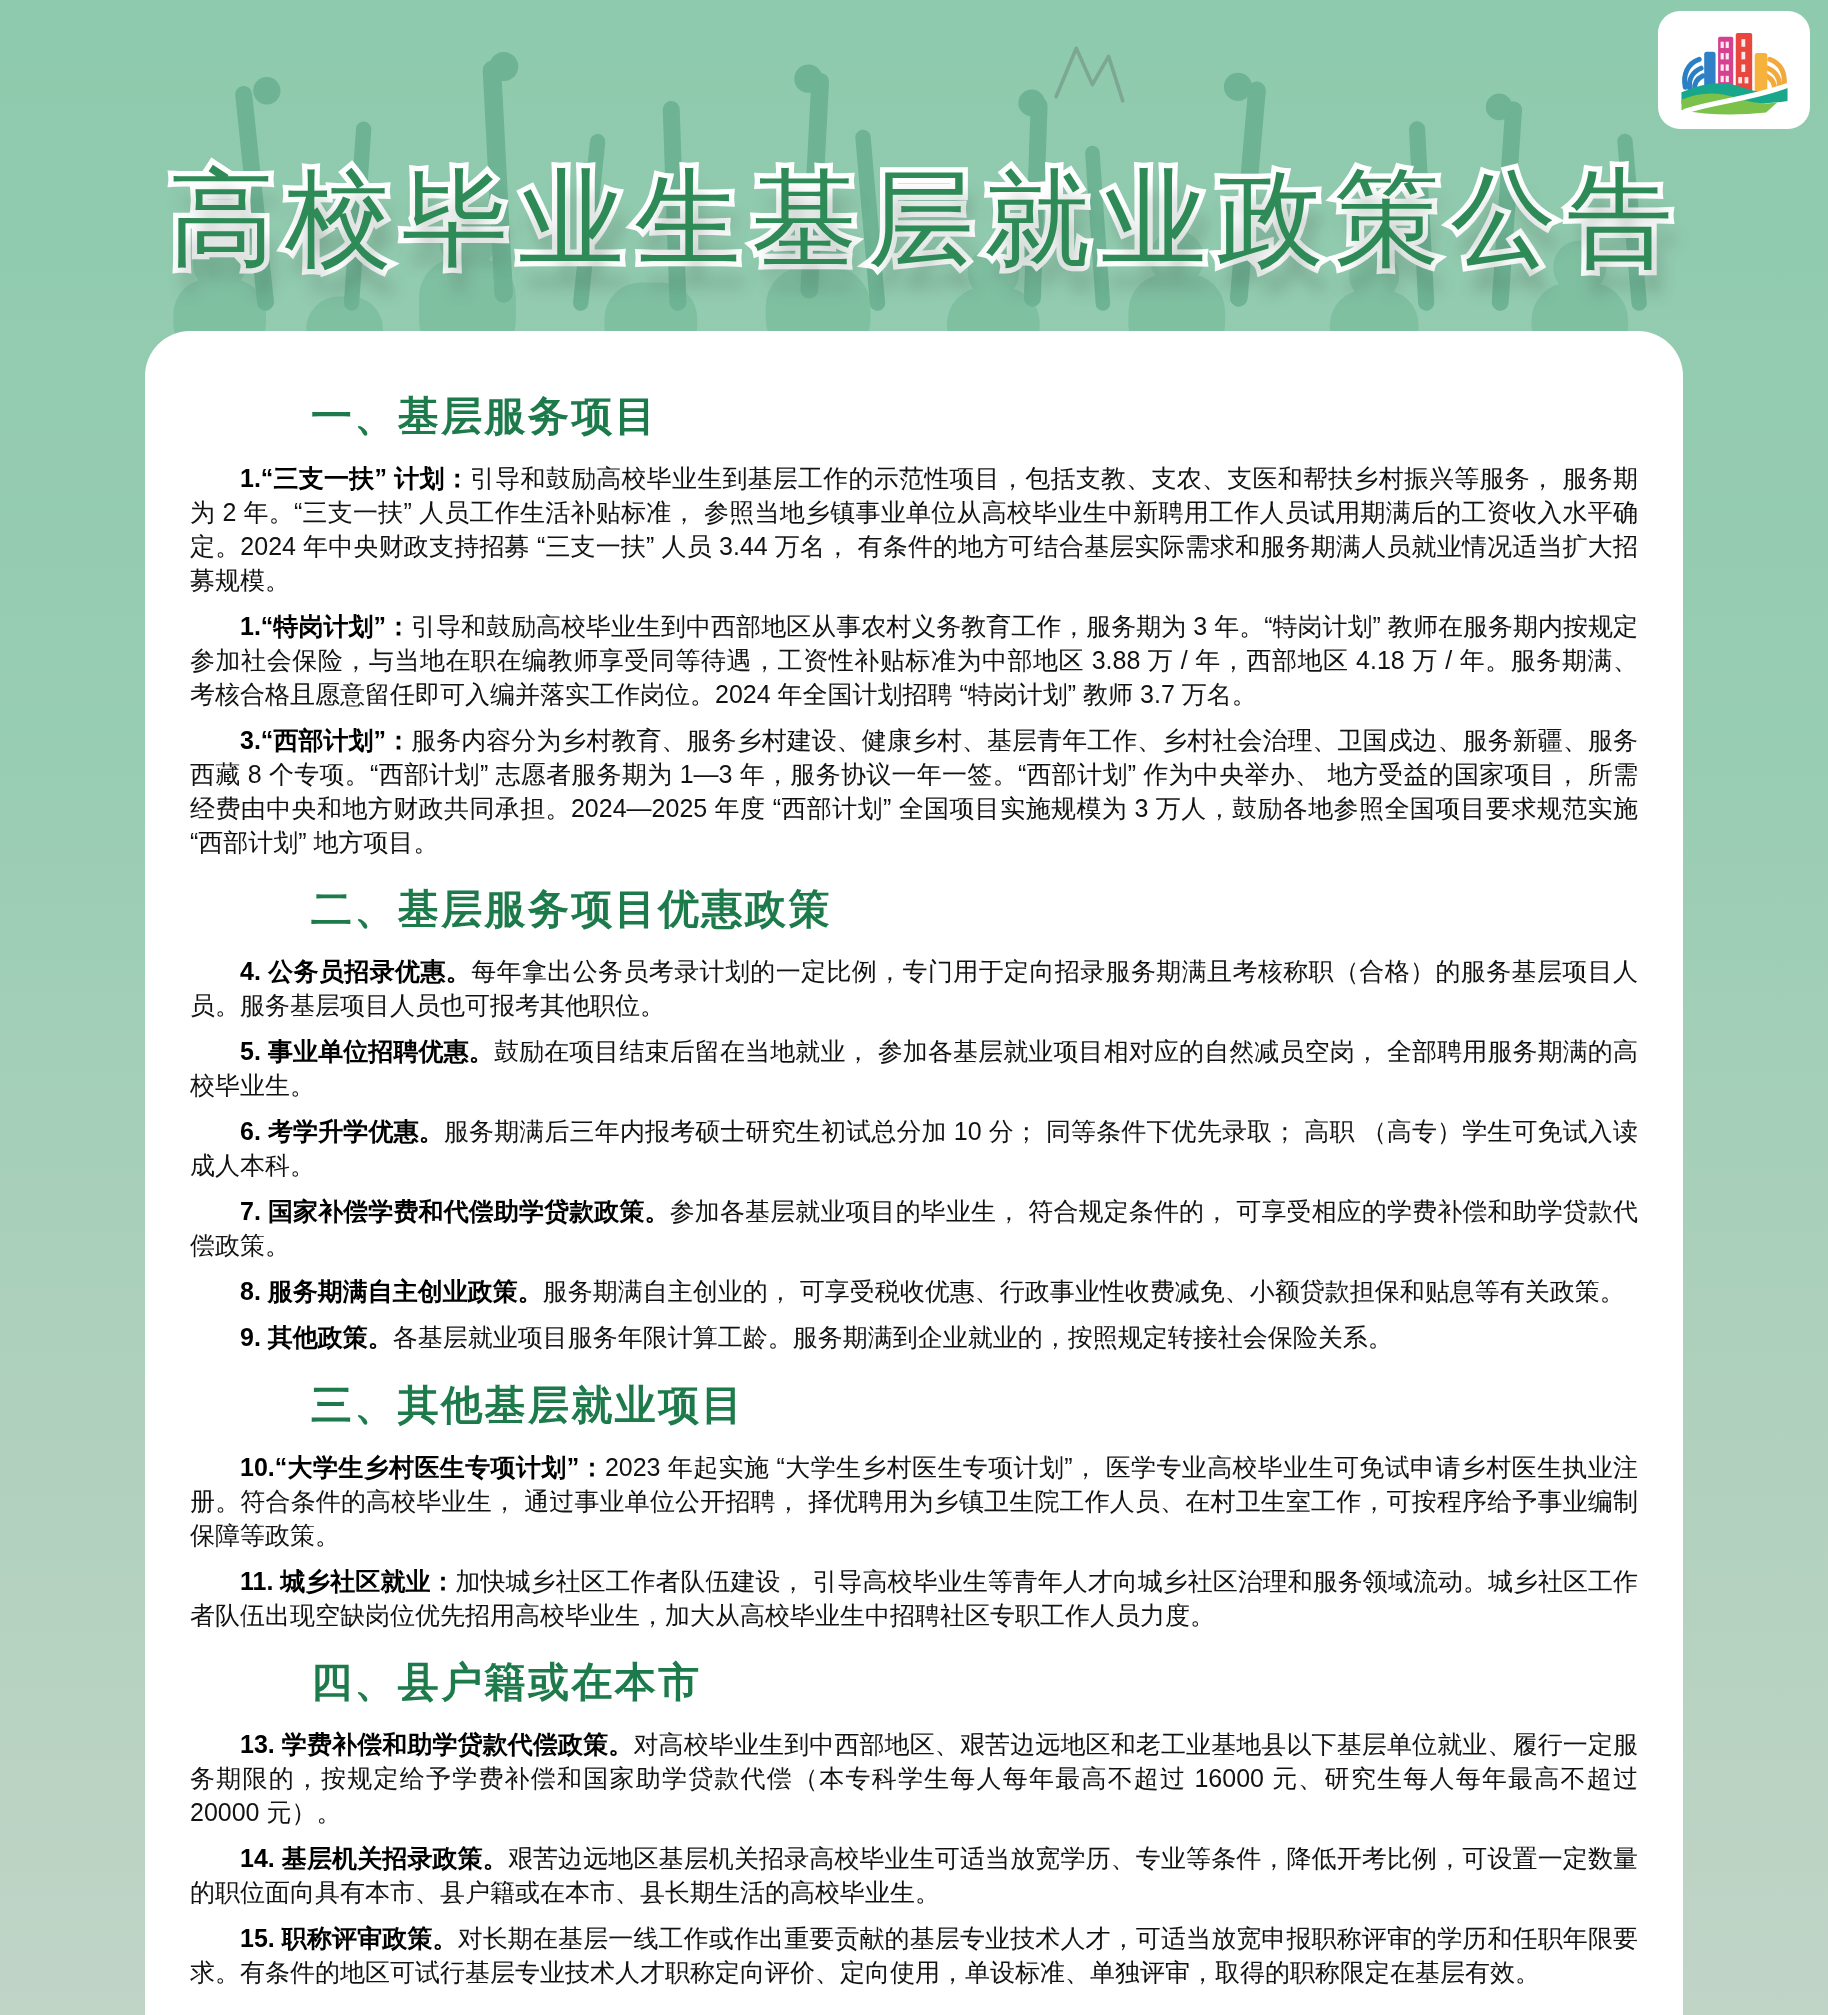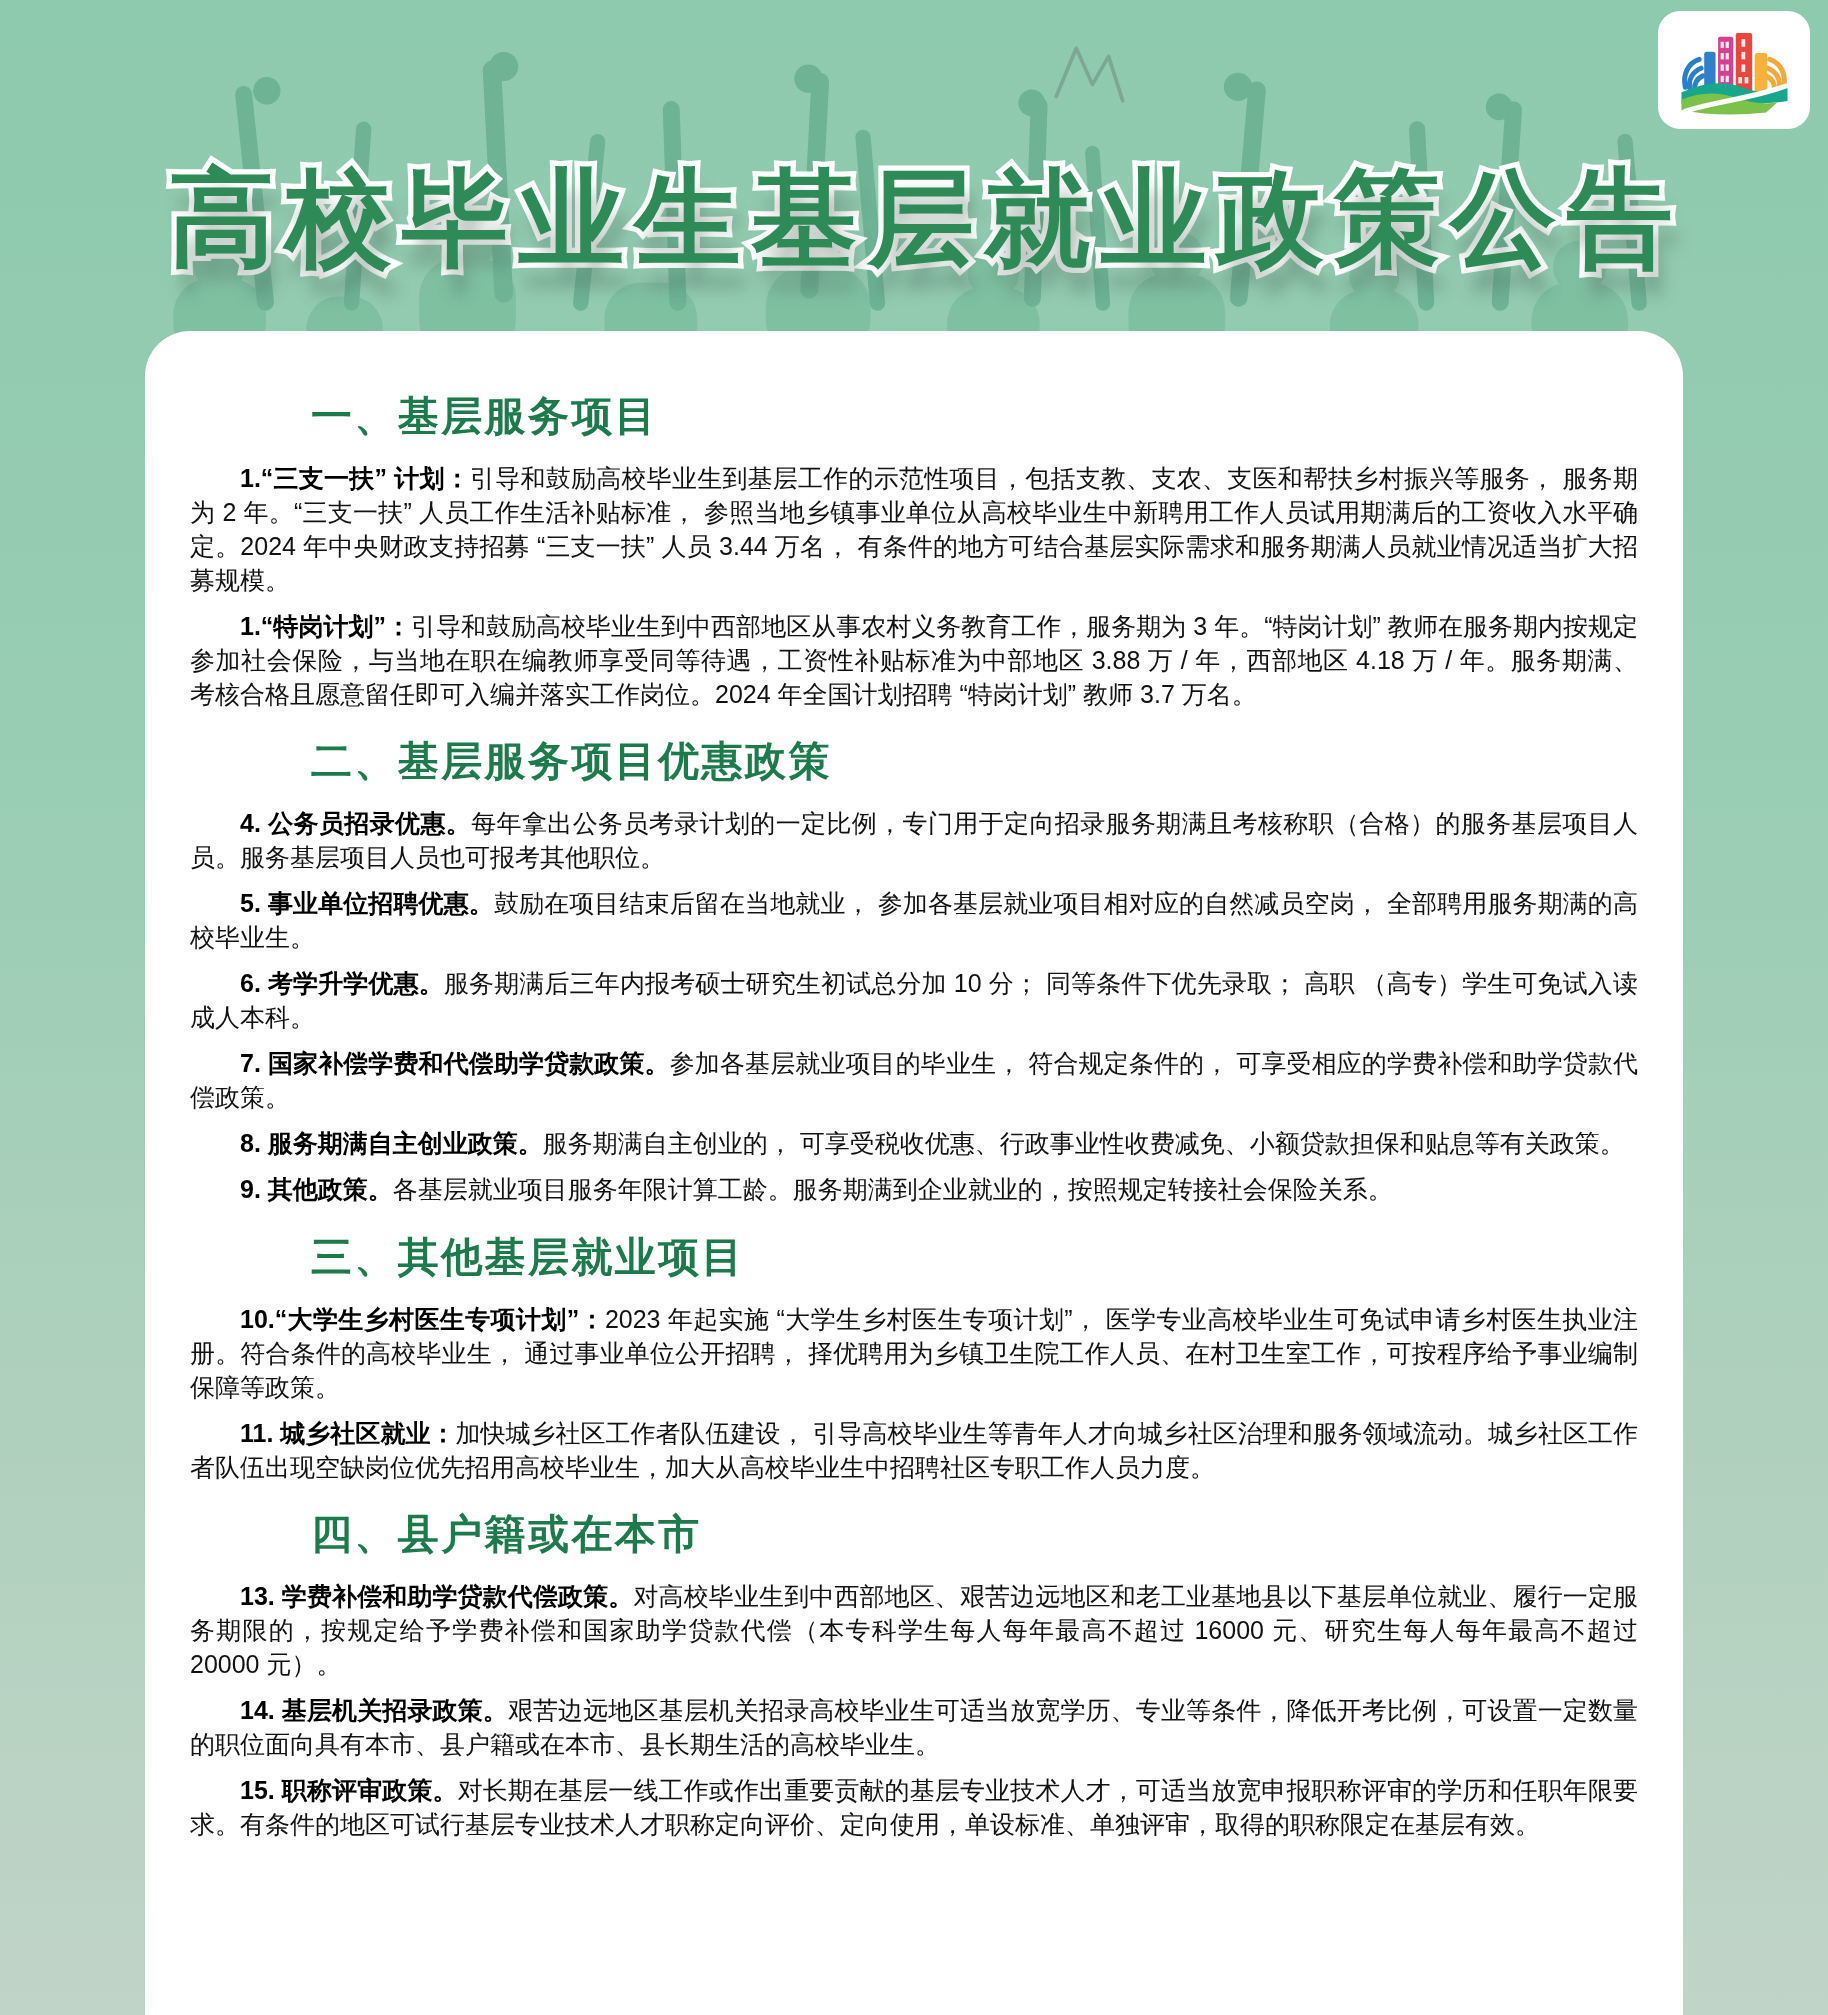--- a/index.html
+++ b/index.html
@@ -20,21 +20,21 @@
   .peak-sketch{left:1048px;top:32px;width:105px;height:81px;}
 
   .logo-card{
     position:absolute;top:10.5px;right:17.7px;width:152px;height:118px;
     background:#fff;border-radius:22px;display:flex;align-items:center;justify-content:center;
   }
   .logo-card svg{width:129px;height:101px;}
 
   .poster-title{
     position:absolute;left:0;right:0;top:148px;
-    text-align:center;font-size:106px;font-weight:700;letter-spacing:10.5px;
+    text-align:center;font-size:106px;font-weight:400;letter-spacing:10.5px;
     color:var(--title-green);
     -webkit-text-stroke:10.5px #ffffff;
     paint-order:stroke fill;
     text-shadow:7.3px 24px 16px rgba(80,105,92,.45);
     white-space:nowrap;
     margin-left:24px;
   }
 
   .content-card{
     position:absolute;left:145px;right:145px;top:331px;bottom:196px;
@@ -143,20 +143,21 @@
 <div class="poster-title">高校毕业生基层就业政策公告</div>
 
 <div class="content-card">
   <div class="policy-section">
     <div class="section-heading">一、基层服务项目</div>
     <div class="section-items">
   <p class="policy-item"><span class="item-lead">1.“三支一扶” 计划：</span><span class="item-body">引导和鼓励高校毕业生到基层工作的示范性项目，包括支教、支农、支医和帮扶乡村振兴等服务， 服务期为 2 年。“三支一扶” 人员工作生活补贴标准， 参照当地乡镇事业单位从高校毕业生中新聘用工作人员试用期满后的工资收入水平确定。2024 年中央财政支持招募 “三支一扶” 人员 3.44 万名， 有条件的地方可结合基层实际需求和服务期满人员就业情况适当扩大招募规模。</span></p>
 
   <p class="policy-item"><span class="item-lead">1.“特岗计划”：</span><span class="item-body">引导和鼓励高校毕业生到中西部地区从事农村义务教育工作，服务期为 3 年。“特岗计划” 教师在服务期内按规定参加社会保险，与当地在职在编教师享受同等待遇，工资性补贴标准为中部地区 3.88 万 / 年，西部地区 4.18 万 / 年。服务期满、 考核合格且愿意留任即可入编并落实工作岗位。2024 年全国计划招聘 “特岗计划” 教师 3.7 万名。</span></p>
 
+  <p class="policy-item"><span class="item-lead">3.“西部计划”：</span><span class="item-body">服务内容分为乡村教育、服务乡村建设、健康乡村、基层青年工作、乡村社会治理、卫国戍边、服务新疆、服务西藏 8 个专项。“西部计划” 志愿者服务期为 1—3 年，服务协议一年一签。“西部计划” 作为中央举办、 地方受益的国家项目， 所需经费由中央和地方财政共同承担。2024—2025 年度 “西部计划” 全国项目实施规模为 3 万人，鼓励各地参照全国项目要求规范实施 “西部计划” 地方项目。</span></p>
 </div>
   </div>
 
   <div class="policy-section">
     <div class="section-heading">二、基层服务项目优惠政策</div>
     <div class="section-items">
   <p class="policy-item"><span class="item-lead">4. 公务员招录优惠。</span><span class="item-body">每年拿出公务员考录计划的一定比例，专门用于定向招录服务期满且考核称职（合格）的服务基层项目人员。服务基层项目人员也可报考其他职位。</span></p>
 
   <p class="policy-item"><span class="item-lead">5. 事业单位招聘优惠。</span><span class="item-body">鼓励在项目结束后留在当地就业， 参加各基层就业项目相对应的自然减员空岗， 全部聘用服务期满的高校毕业生。</span></p>
 

